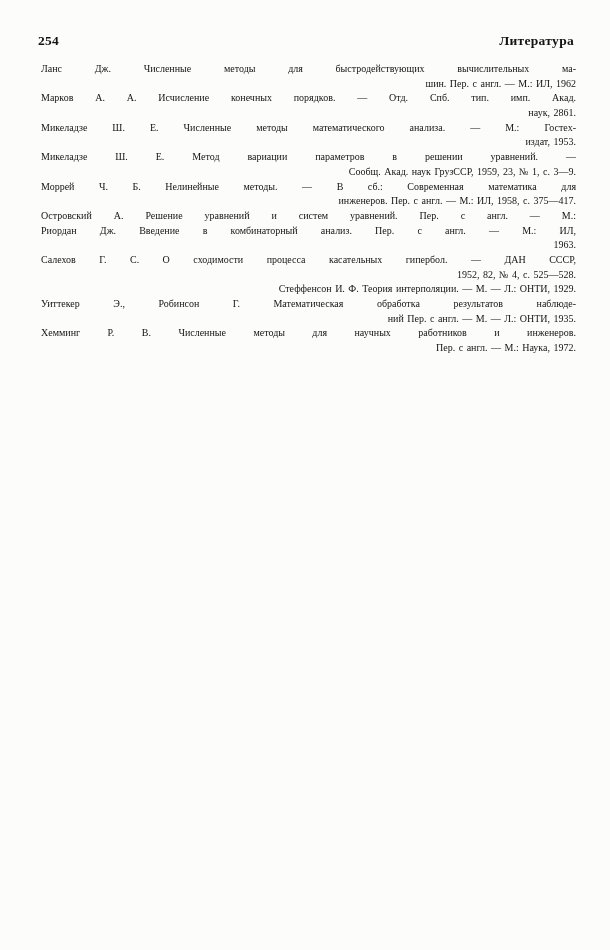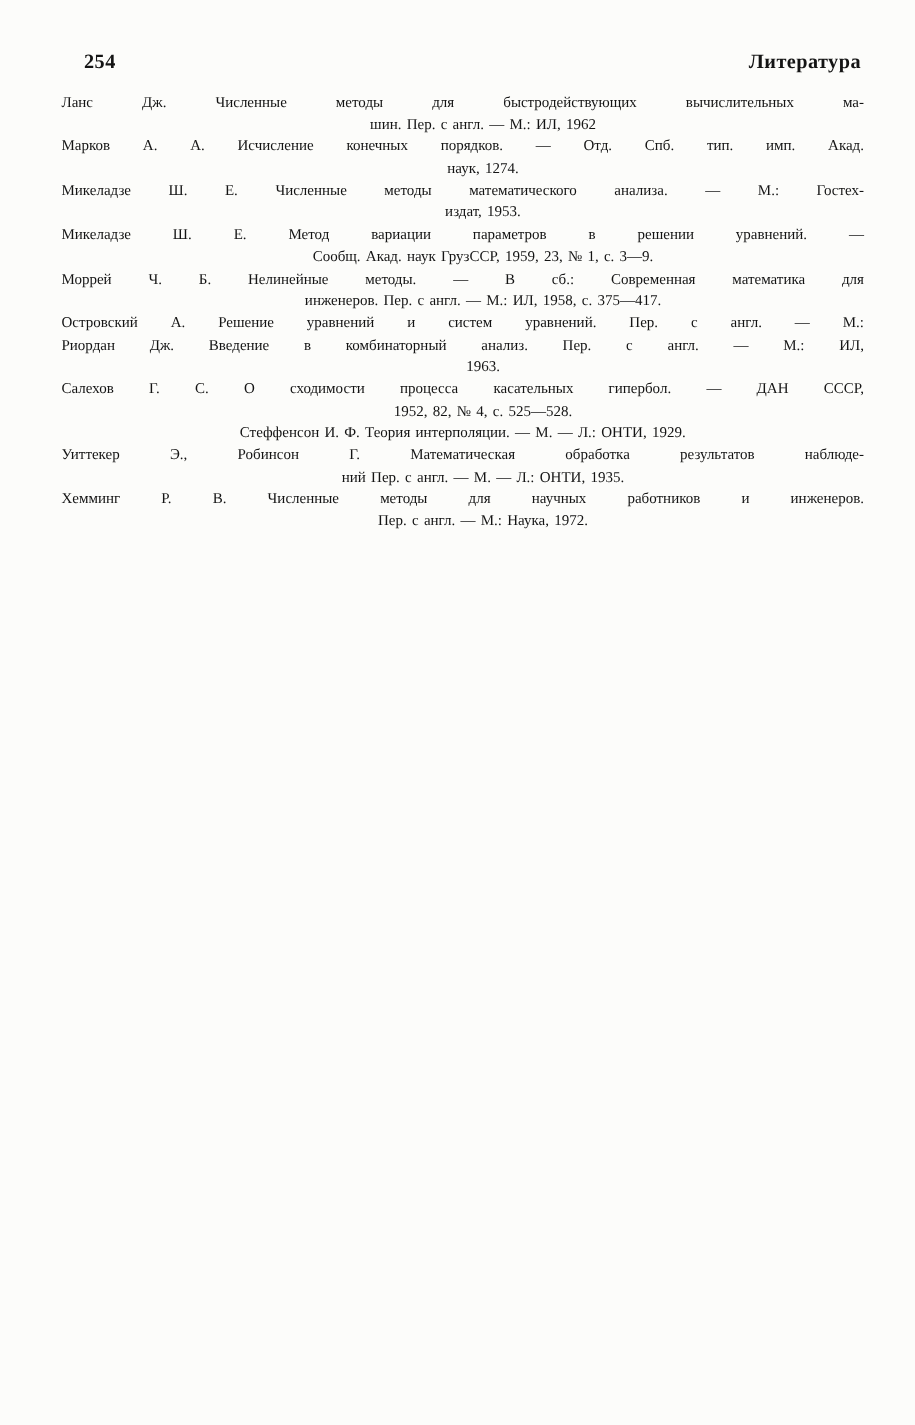--- a/index.html
+++ b/index.html
@@ -12,41 +12,41 @@
     width: 610px;
     height: 950px;
     background: #fcfcfa;
     font-family: "Liberation Serif", "DejaVu Serif", serif;
     color: #141414;
     overflow: hidden;
   }
   .running-head {
     position: absolute;
     top: 33px;
-    left: 56px;
+    left: 38px;
     right: 36px;
     display: flex;
     justify-content: space-between;
     align-items: flex-start;
     font-size: 13.5px;
     font-weight: bold;
     letter-spacing: 0.3px;
   }
   .bib {
     position: absolute;
     top: 62px;
     left: 41px;
     width: 535px;
     font-size: 10px;
     line-height: 14.68px;
     word-spacing: 1px;
   }
   .entry { margin: 0; }
   .line {
-    text-align: center;
+    text-align: right;
     white-space: normal;
   }
   .line.j {            
     text-align: justify;
     text-align-last: justify;
   }
   .line.c {            
     padding-left: 27px;
   }
 </style>
@@ -60,21 +60,21 @@
     <span>Литература</span>
   </div>
 
   <div class="bib" id="bib-list">
       <div class="entry">
         <div class="line j">Ланс Дж. Численные методы для быстродействующих вычислительных ма-</div>
         <div class="line c">шин. Пер. с англ. — М.: ИЛ, 1962</div>
       </div>
       <div class="entry">
         <div class="line j">Марков А. А. Исчисление конечных порядков. — Отд. Спб. тип. имп. Акад.</div>
-        <div class="line c">наук, 1274.</div>
+        <div class="line c">наук, 2861.</div>
       </div>
       <div class="entry">
         <div class="line j">Микеладзе Ш. Е. Численные методы математического анализа. — М.: Гостех-</div>
         <div class="line c">издат, 1953.</div>
       </div>
       <div class="entry">
         <div class="line j">Микеладзе Ш. Е. Метод вариации параметров в решении уравнений. —</div>
         <div class="line c">Сообщ. Акад. наук ГрузССР, 1959, 23, № 1, с. 3—9.</div>
       </div>
       <div class="entry">

